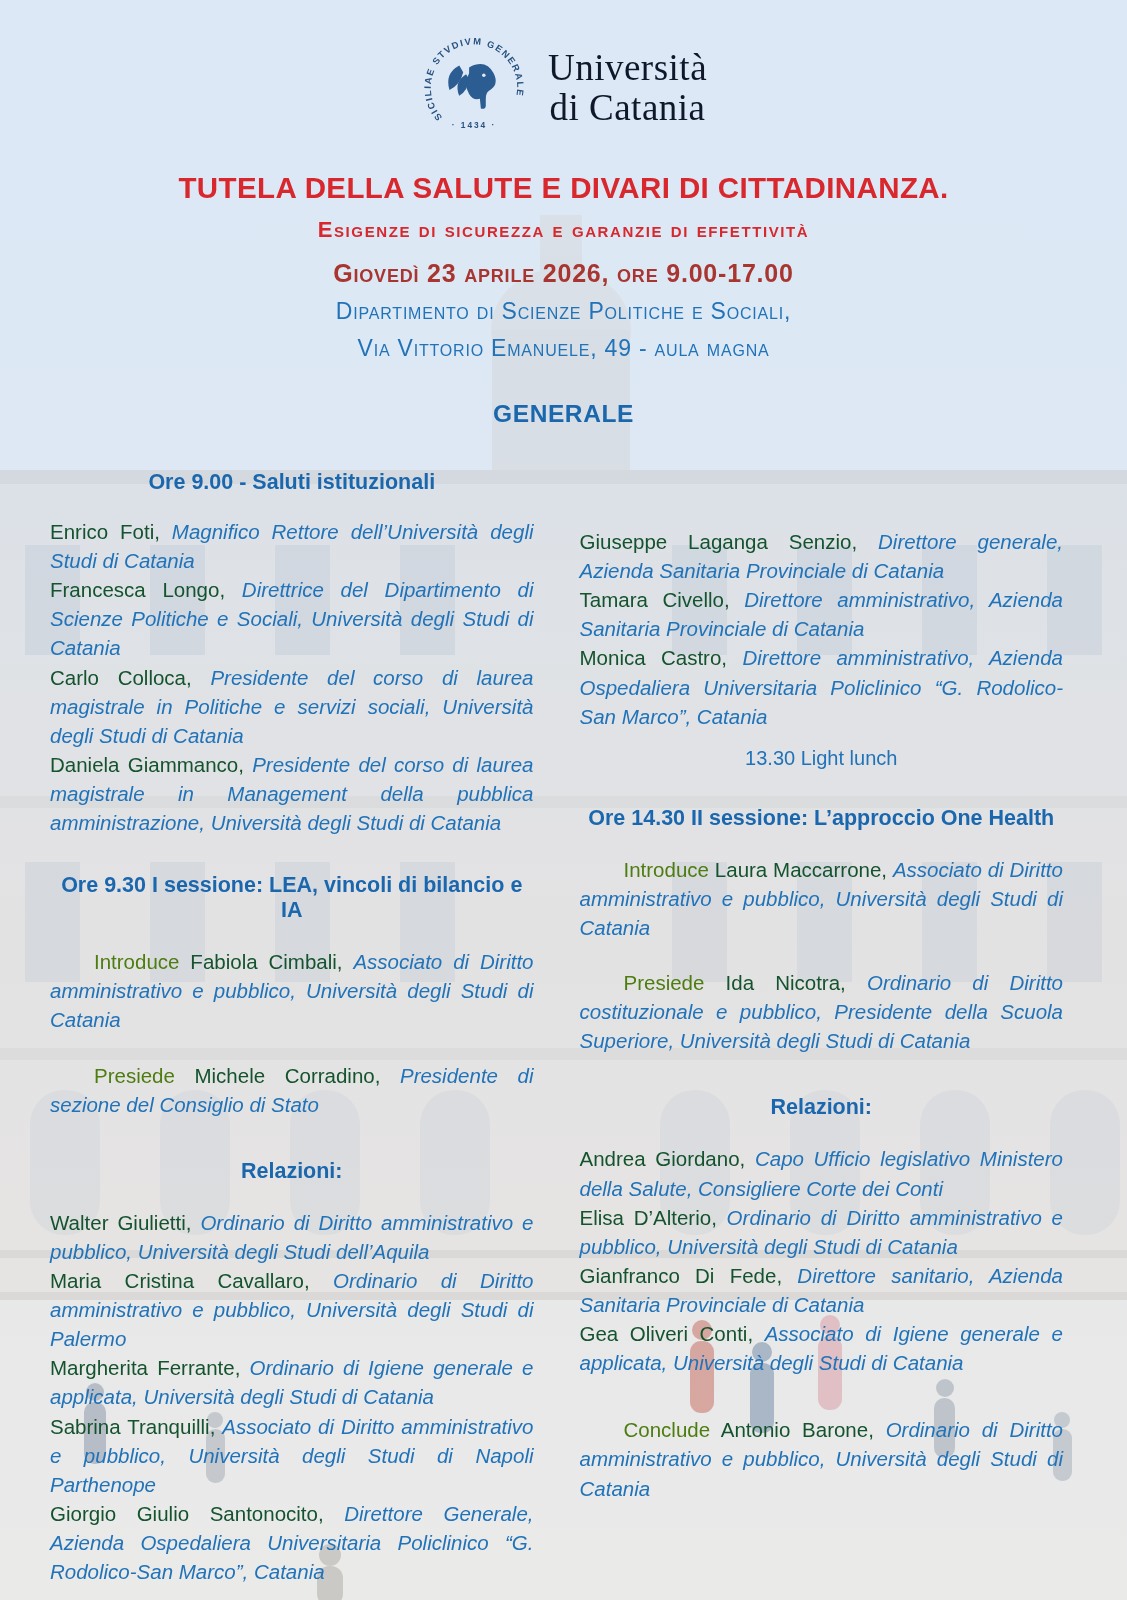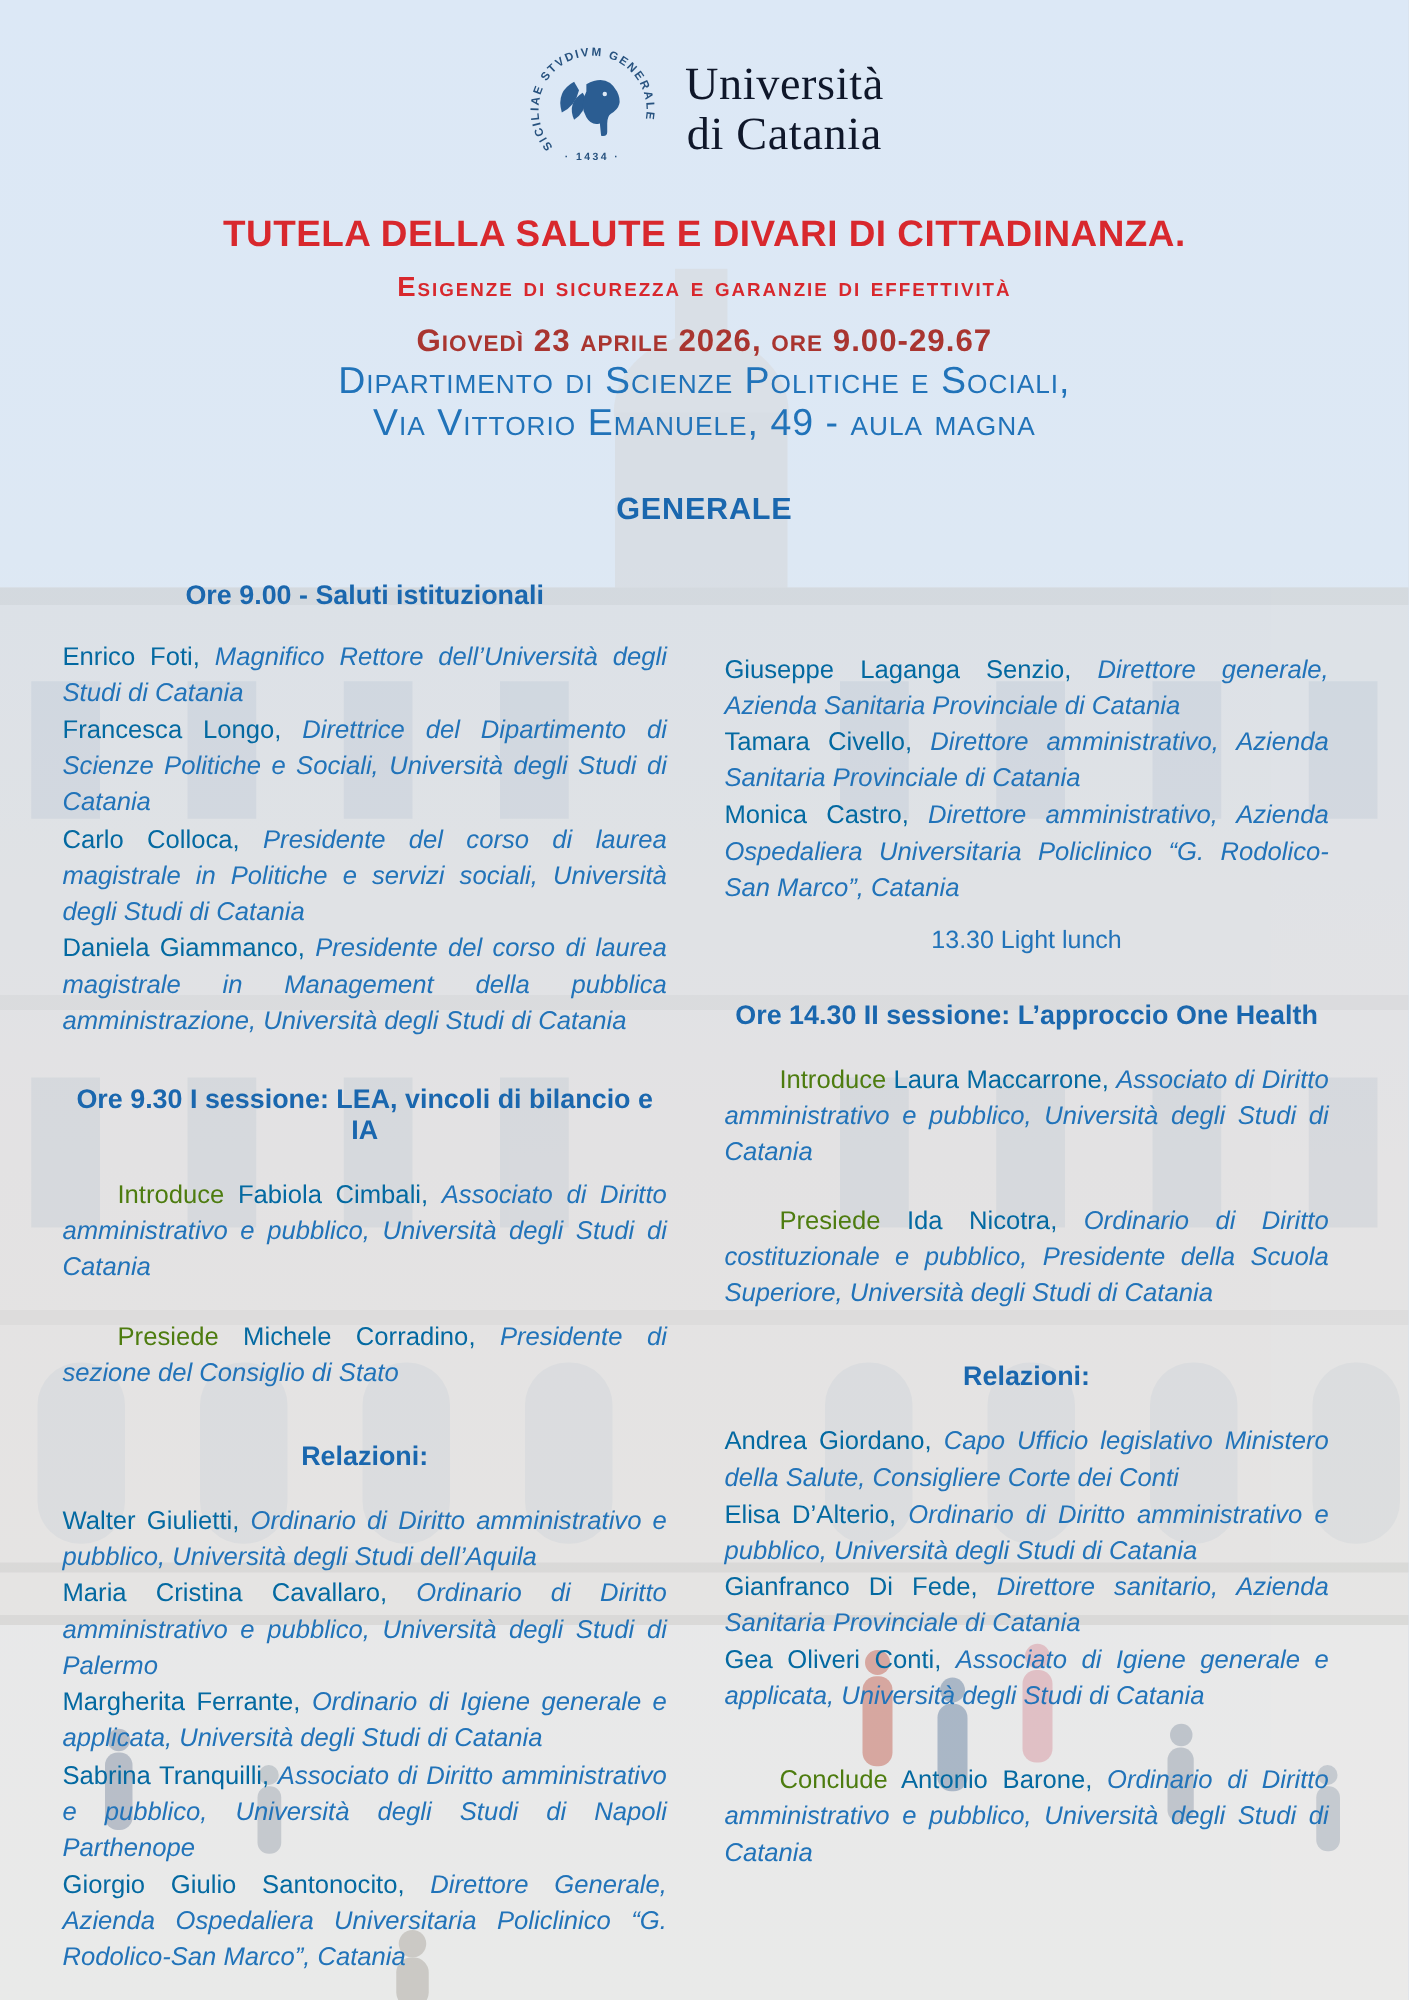--- a/index.html
+++ b/index.html
@@ -17,35 +17,35 @@
   
   .logo-row{display:flex;justify-content:center;align-items:center;gap:20px;padding-top:30px;height:115px;}
   .emblem{width:108px;height:108px;flex:0 0 auto;}
   .wordmark{color:#0f172a;font-family:"Liberation Serif",serif;font-size:37px;line-height:1.08;letter-spacing:.5px;text-align:center;}
 
   
   .title-block{text-align:center;margin-top:26px;}
   .main-title{color:#d8282d;font-size:29.5px;font-weight:800;letter-spacing:.4px;margin:0 40px;}
   .sub-title{color:#d8282d;font-size:22px;font-weight:700;font-variant:small-caps;letter-spacing:1.6px;margin-top:12px;}
   .date-line{color:#a93530;font-size:25px;font-weight:600;font-variant:small-caps;letter-spacing:.8px;margin-top:16px;}
-  .dept-line,.venue-line{color:#2173b9;font-size:30px;font-weight:500;font-variant:small-caps;letter-spacing:.8px;}
+  .dept-line,.venue-line{color:#2173b9;font-size:23px;font-weight:500;font-variant:small-caps;letter-spacing:.8px;margin-top:10px;}
   .program-heading{color:#1a67ae;font-size:24.5px;font-weight:800;letter-spacing:.6px;text-align:center;margin-top:38px;}
 
   
   .columns{display:grid;grid-template-columns:1fr 1fr;column-gap:46px;padding:0 64px 0 50px;margin-top:42px;}
   .col{min-width:0;}
   .col-right{padding-top:57px;}
 
   .col-h{color:#1a67ae;font-size:21.5px;font-weight:700;text-align:center;margin:0;}
   .h-saluti{margin-bottom:22px;}
   .session-h{margin:36px 0 24px;}
   .relazioni-h{margin:40px 0 24px;}
 
   .p{color:#2173b9;font-size:20.5px;line-height:1.42;text-align:justify;margin:0;}
-  .nm{color:#0369a1;}
+  .nm{color:#14532d;}
   .nm::after{content:", ";}
   .role{font-style:italic;}
   .lbl{font-weight:400;color:#4d7c0f;margin-left:44px;}
   .lbl::after{content:" ";white-space:pre;}
   .pres-p{margin-top:26px;}
   .conclude-p{margin-top:38px;}
   .note-p{color:#2173b9;font-size:20px;text-align:center;margin:0;}
   .note-lunch{margin-top:16px;}
 </style>
 </head>
@@ -159,21 +159,21 @@
       </svg>
       <div class="wordmark">
         <div>Università</div>
         <div>di Catania</div>
       </div>
     </header>
 
     <section class="title-block">
       <h1 class="main-title">TUTELA DELLA SALUTE E DIVARI DI CITTADINANZA.</h1>
       <div class="sub-title">Esigenze di sicurezza e garanzie di effettività</div>
-      <div class="date-line">Giovedì 23 aprile 2026, ore 9.00-29.67</div>
+      <div class="date-line">Giovedì 23 aprile 2026, ore 9.00-17.00</div>
       <div class="dept-line">Dipartimento di Scienze Politiche e Sociali,</div>
       <div class="venue-line">Via Vittorio Emanuele, 49 - aula magna</div>
     </section>
 
     <h2 class="program-heading">GENERALE</h2>
 
     <div class="columns">
 
       <div class="col col-left">
 

